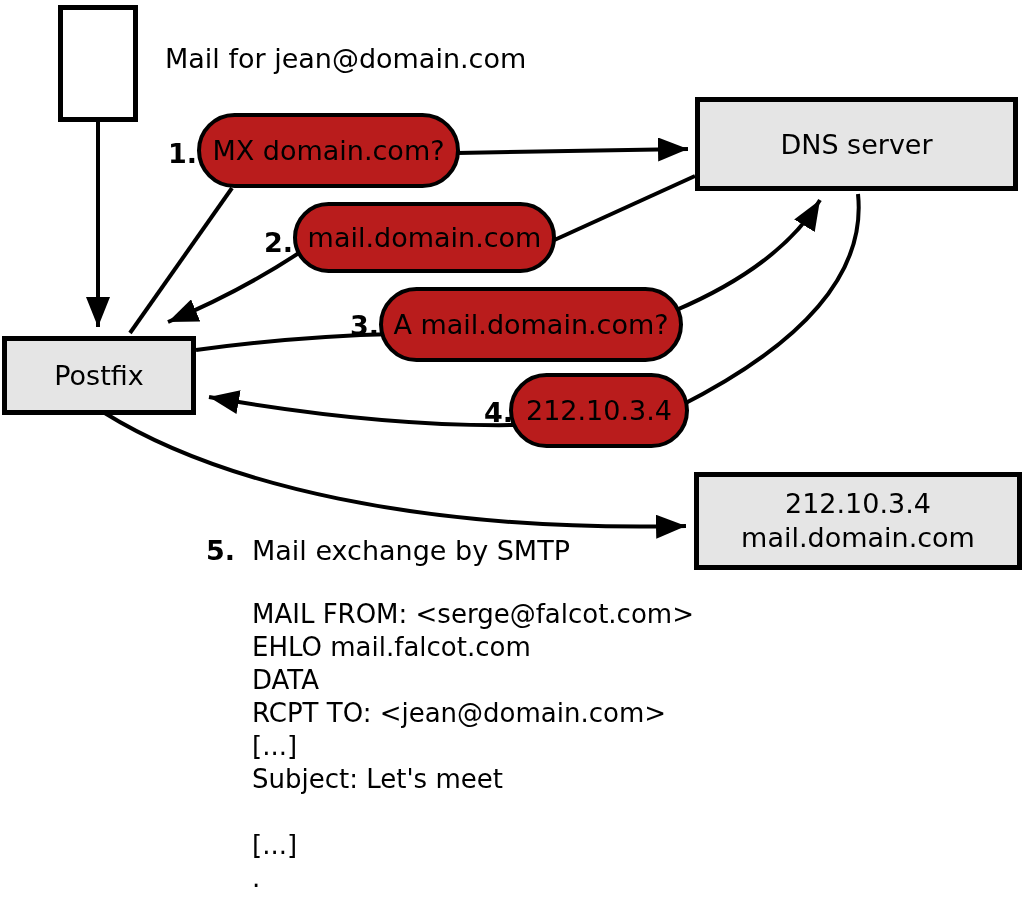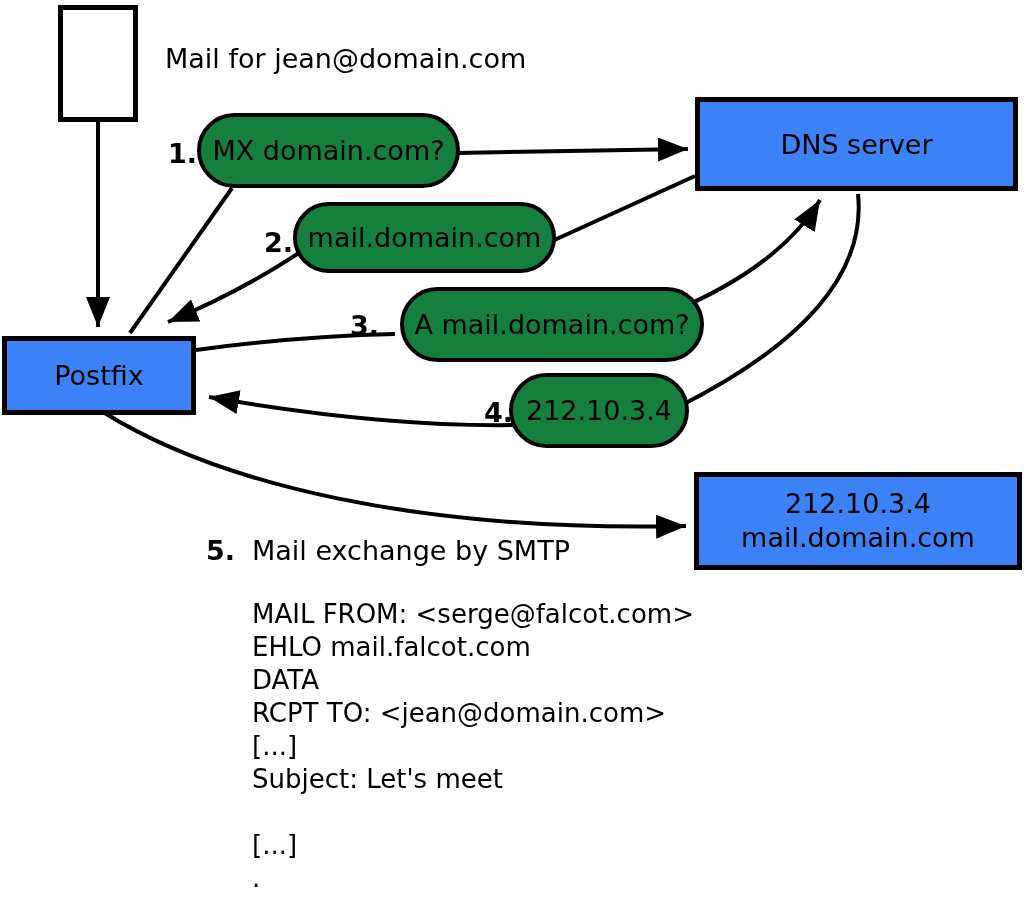--- a/index.html
+++ b/index.html
@@ -7,32 +7,32 @@
     position:relative;
     width:1024px;height:919px;
     background:#ffffff;
     font-family:"DejaVu Sans","Liberation Sans",sans-serif;
     color:#000000;
     overflow:hidden;
   }
   #wires{position:absolute;left:0;top:0;z-index:1;}
   .node{
     position:absolute;
-    background:#3b82f6;
+    background:#e5e5e5;
     border:5px solid #000000;
     box-sizing:border-box;
     display:flex;align-items:center;justify-content:center;
     z-index:2;
     font-size:27px;
     line-height:33px;
     text-align:center;
   }
   .pill{
     position:absolute;
-    background:#15803d;
+    background:#b91c1c;
     border:4px solid #000000;
     border-radius:40px;
     box-sizing:border-box;
     display:flex;align-items:center;justify-content:center;
     z-index:2;
     font-size:27px;
     white-space:nowrap;
   }
   .stepnum{
     position:absolute;
@@ -47,21 +47,21 @@
     font-size:27px;
     white-space:nowrap;
   }
   #envelope{position:absolute;left:58px;top:5px;width:80px;height:117px;
     border:5px solid #000000;background:#ffffff;box-sizing:border-box;z-index:2;}
   #postfix-box{left:2px;top:336px;width:194px;height:79px;}
   #dns-box{left:695px;top:97px;width:323px;height:94px;}
   #target-box{left:694px;top:472px;width:328px;height:98px;flex-direction:column;line-height:34px;}
   #pill-1{left:197px;top:113px;width:263px;height:75px;}
   #pill-2{left:293px;top:202px;width:263px;height:71px;}
-  #pill-3{left:400px;top:287px;width:304px;height:75px;}
+  #pill-3{left:379px;top:287px;width:304px;height:75px;}
   #pill-4{left:509px;top:373px;width:180px;height:75px;}
   #num-1{left:168px;top:138px;}
   #num-2{left:264px;top:227px;}
   #num-3{left:350px;top:310px;}
   #num-4{left:484px;top:397px;}
   #num-5{left:206px;top:535px;}
   #title-label{left:165px;top:43px;}
   #step5-label{left:252px;top:535px;}
   #smtp-block{
     position:absolute;left:252px;top:598px;z-index:3;

